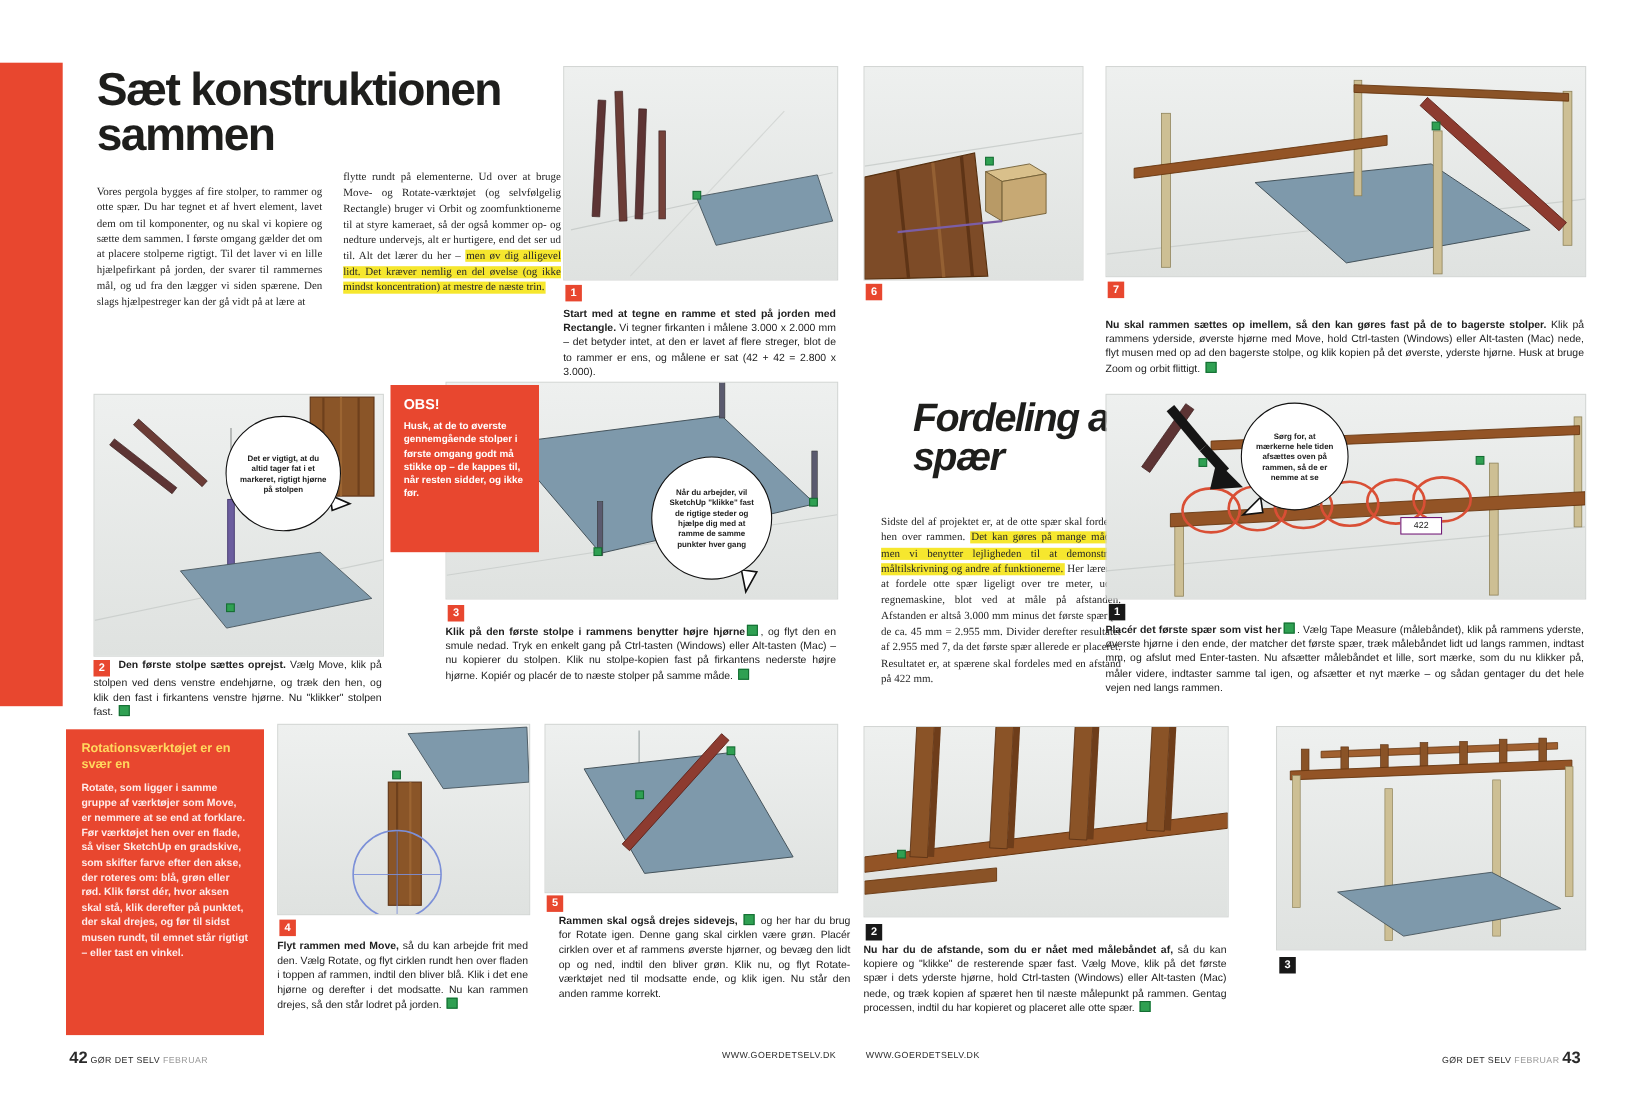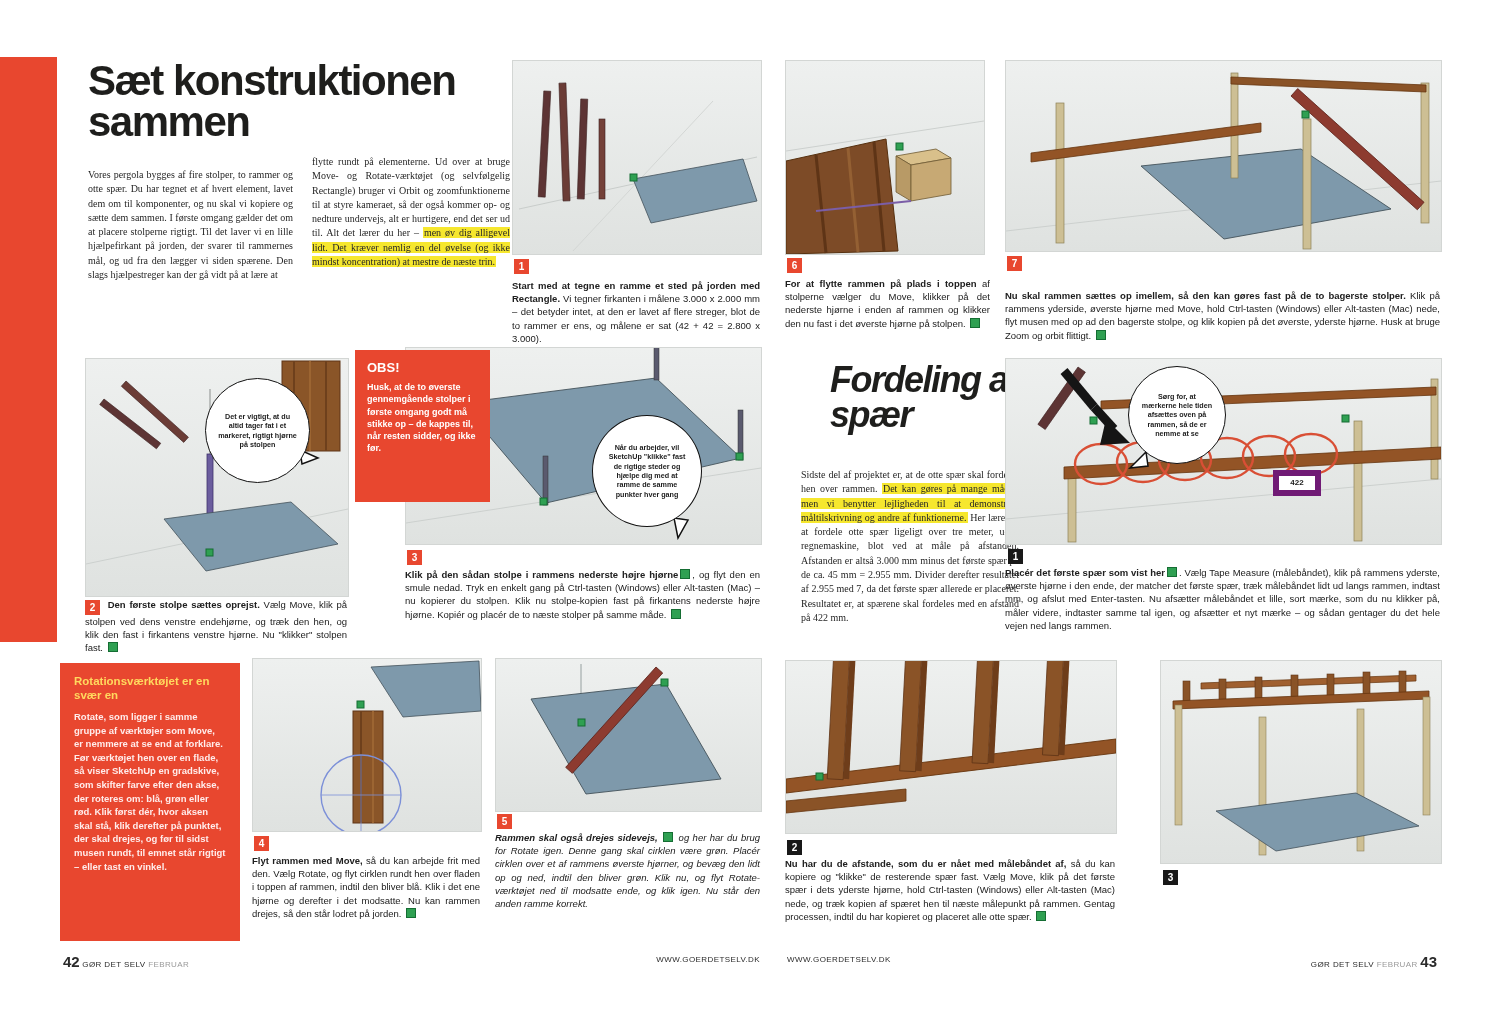--- a/index.html
+++ b/index.html
@@ -30,21 +30,21 @@
   .tool-body{font-size:9.5px;line-height:13.6px;margin:0 14px;font-weight:bold;color:#ffeceb;}
   
   .scene{background:linear-gradient(#eef0ef,#dfe2e0);border:1px solid #d3d6d4;}
   .scene svg{display:block;width:100%;height:100%;}
   
   .bubble{background:#fff;border:1.6px solid #111;border-radius:50%;display:flex;align-items:center;
           justify-content:center;text-align:center;font-size:7.2px;font-weight:bold;line-height:1.3;
           padding:12px;box-sizing:border-box;z-index:5;}
   .tailsvg{position:absolute;z-index:4;}
   
-  .mlabel{background:#fff;border:6px solid #701a75;font-size:8px;line-height:13px;text-align:center;z-index:6;font-weight:bold;}
+  .mlabel{background:#fff;border:1px solid #701a75;font-size:8px;line-height:13px;text-align:center;z-index:6;}
   
   .foot{font-size:8px;color:#2a2a2a;letter-spacing:.4px;}
   .foot b{font-size:15px;letter-spacing:0;}
   .foot .lite{color:#9a9a9a;}
 </style>
 </head>
 <body>
 
 <div id="spread">
 
@@ -126,21 +126,21 @@
       <polygon points="2,0 16,2 6,20" fill="#fff" stroke="#111" stroke-width="1.5"></polygon>
     </svg>
 
   <div class="abs redbox" style="left:355px;top:350px;width:135px;height:152px;z-index:7;">
     <div class="obs-title">OBS!</div>
     <div class="obs-body">Husk, at de to øverste gennemgående stolper i første omgang godt må stikke op – de kappes til, når resten sidder, og ikke før.</div>
   </div>
 
   <div class="abs badge" style="left:407px;top:550px;">3</div>
   <p class="abs cap" style="left:405px;top:568px;width:355px;margin:0;">
-    <b>Klik på den sådan stolpe i rammens nederste højre hjørne</b><span class="gmark"></span><span>, og flyt den en smule nedad. Tryk en enkelt gang på Ctrl-tasten (Windows) eller Alt-tasten (Mac) – nu kopierer du stolpen. Klik nu stolpe-kopien fast på firkantens nederste højre hjørne. Kopiér og placér de to næste stolper på samme måde.</span>
+    <b>Klik på den første stolpe i rammens benytter højre hjørne</b><span class="gmark"></span><span>, og flyt den en smule nedad. Tryk en enkelt gang på Ctrl-tasten (Windows) eller Alt-tasten (Mac) – nu kopierer du stolpen. Klik nu stolpe-kopien fast på firkantens nederste højre hjørne. Kopiér og placér de to næste stolper på samme måde.</span>
     <span class="gmark"></span>
   </p>
 
   <div class="abs redbox" style="left:60px;top:663px;width:180px;height:278px;">
     <div class="tool-head">Rotationsværktøjet er en svær en</div>
     <div class="tool-body">Rotate, som ligger i samme gruppe af værktøjer som Move, er nemmere at se end at forklare. Før værktøjet hen over en flade, så viser SketchUp en gradskive, som skifter farve efter den akse, der roteres om: blå, grøn eller rød. Klik først dér, hvor aksen skal stå, klik derefter på punktet, der skal drejes, og før til sidst musen rundt, til emnet står rigtigt – eller tast en vinkel.</div>
   </div>
 
   <div class="abs scene" style="left:252px;top:658px;width:228px;height:172px;">
     <svg viewBox="0 0 228 172">
@@ -166,21 +166,21 @@
   <div class="abs scene" style="left:495px;top:658px;width:265px;height:152px;">
     <svg viewBox="0 0 265 152">
       <line x1="85" y1="5" x2="85" y2="60" stroke="#96a0a0" stroke-width="1"></line>
       <polygon points="35,40 170,25 225,120 90,135" fill="#7e99ab" stroke="#44525a" stroke-width="0.9"></polygon>
       <rect x="160" y="8" width="9" height="135" fill="#8d3b30" stroke="#5e241c" stroke-width="0.8" transform="rotate(42 160 8)"></rect>
       <rect x="82" y="60" width="7" height="7" fill="#2fa052" stroke="#156d33" stroke-width="1"></rect>
       <rect x="165" y="20" width="7" height="7" fill="#2fa052" stroke="#156d33" stroke-width="1"></rect>
     </svg>
   </div>
   <div class="abs badge" style="left:497px;top:814px;">5</div>
-  <p class="abs cap" style="left:495px;top:831px;width:265px;margin:0;font-style:italic;">
+  <p class="abs cap" style="left:508px;top:831px;width:265px;margin:0;">
     <b>Rammen skal også drejes sidevejs,</b>
     <span class="gmark"></span>
     <span>og her har du brug for Rotate igen. Denne gang skal cirklen være grøn. Placér cirklen over et af rammens øverste hjørner, og bevæg den lidt op og ned, indtil den bliver grøn. Klik nu, og flyt Rotate-værktøjet ned til modsatte ende, og klik igen. Nu står den anden ramme korrekt.</span>
   </p>
 
   <div class="abs scene" style="left:785px;top:60px;width:198px;height:193px;">
     <svg viewBox="0 0 198 193">
       <line x1="0" y1="90" x2="198" y2="60" stroke="#ccd0ce" stroke-width="1"></line>
       <g>
         <polygon points="0,100 100,78 112,190 0,193" fill="#7d4b27" stroke="#56300f" stroke-width="1"></polygon>
@@ -191,25 +191,20 @@
       <g>
         <polygon points="110,95 150,88 165,97 125,104" fill="#d9c08b" stroke="#6e5b33" stroke-width="0.8"></polygon>
         <polygon points="110,95 125,104 125,140 110,131" fill="#b89a66" stroke="#6e5b33" stroke-width="0.8"></polygon>
         <polygon points="125,104 165,97 165,133 125,140" fill="#c7a974" stroke="#6e5b33" stroke-width="0.8"></polygon>
       </g>
       <line x1="30" y1="150" x2="125" y2="140" stroke="#7b5ea7" stroke-width="2"></line>
       <rect x="110" y="82" width="7" height="7" fill="#2fa052" stroke="#156d33" stroke-width="1"></rect>
     </svg>
   </div>
   <div class="abs badge" style="left:787px;top:258px;">6</div>
-  <p class="abs cap" style="left:785px;top:277px;width:205px;margin:0;">
-    <b>For at flytte rammen på plads i toppen</b>
-    <span>af stolperne vælger du Move, klikker på det nederste hjørne i enden af rammen og klikker den nu fast i det øverste hjørne på stolpen.</span>
-    <span class="gmark"></span>
-  </p>
 
   <div class="abs scene" style="left:1005px;top:60px;width:435px;height:190px;">
     <svg viewBox="0 0 435 190">
       <line x1="0" y1="170" x2="435" y2="120" stroke="#ccd0ce" stroke-width="1"></line>
       <polygon points="135,105 295,88 385,148 218,178" fill="#7e99ab" stroke="#44525a" stroke-width="0.9"></polygon>
       <rect x="50" y="42" width="8" height="140" fill="#cdbf94" stroke="#8d8057" stroke-width="0.7"></rect>
       <rect x="225" y="12" width="7" height="105" fill="#cdbf94" stroke="#8d8057" stroke-width="0.7"></rect>
       <rect x="297" y="58" width="8" height="130" fill="#cdbf94" stroke="#8d8057" stroke-width="0.7"></rect>
       <rect x="415" y="22" width="8" height="140" fill="#cdbf94" stroke="#8d8057" stroke-width="0.7"></rect>
       <polygon points="25,92 255,62 255,71 25,101" fill="#935426" stroke="#66350f" stroke-width="0.8"></polygon>

